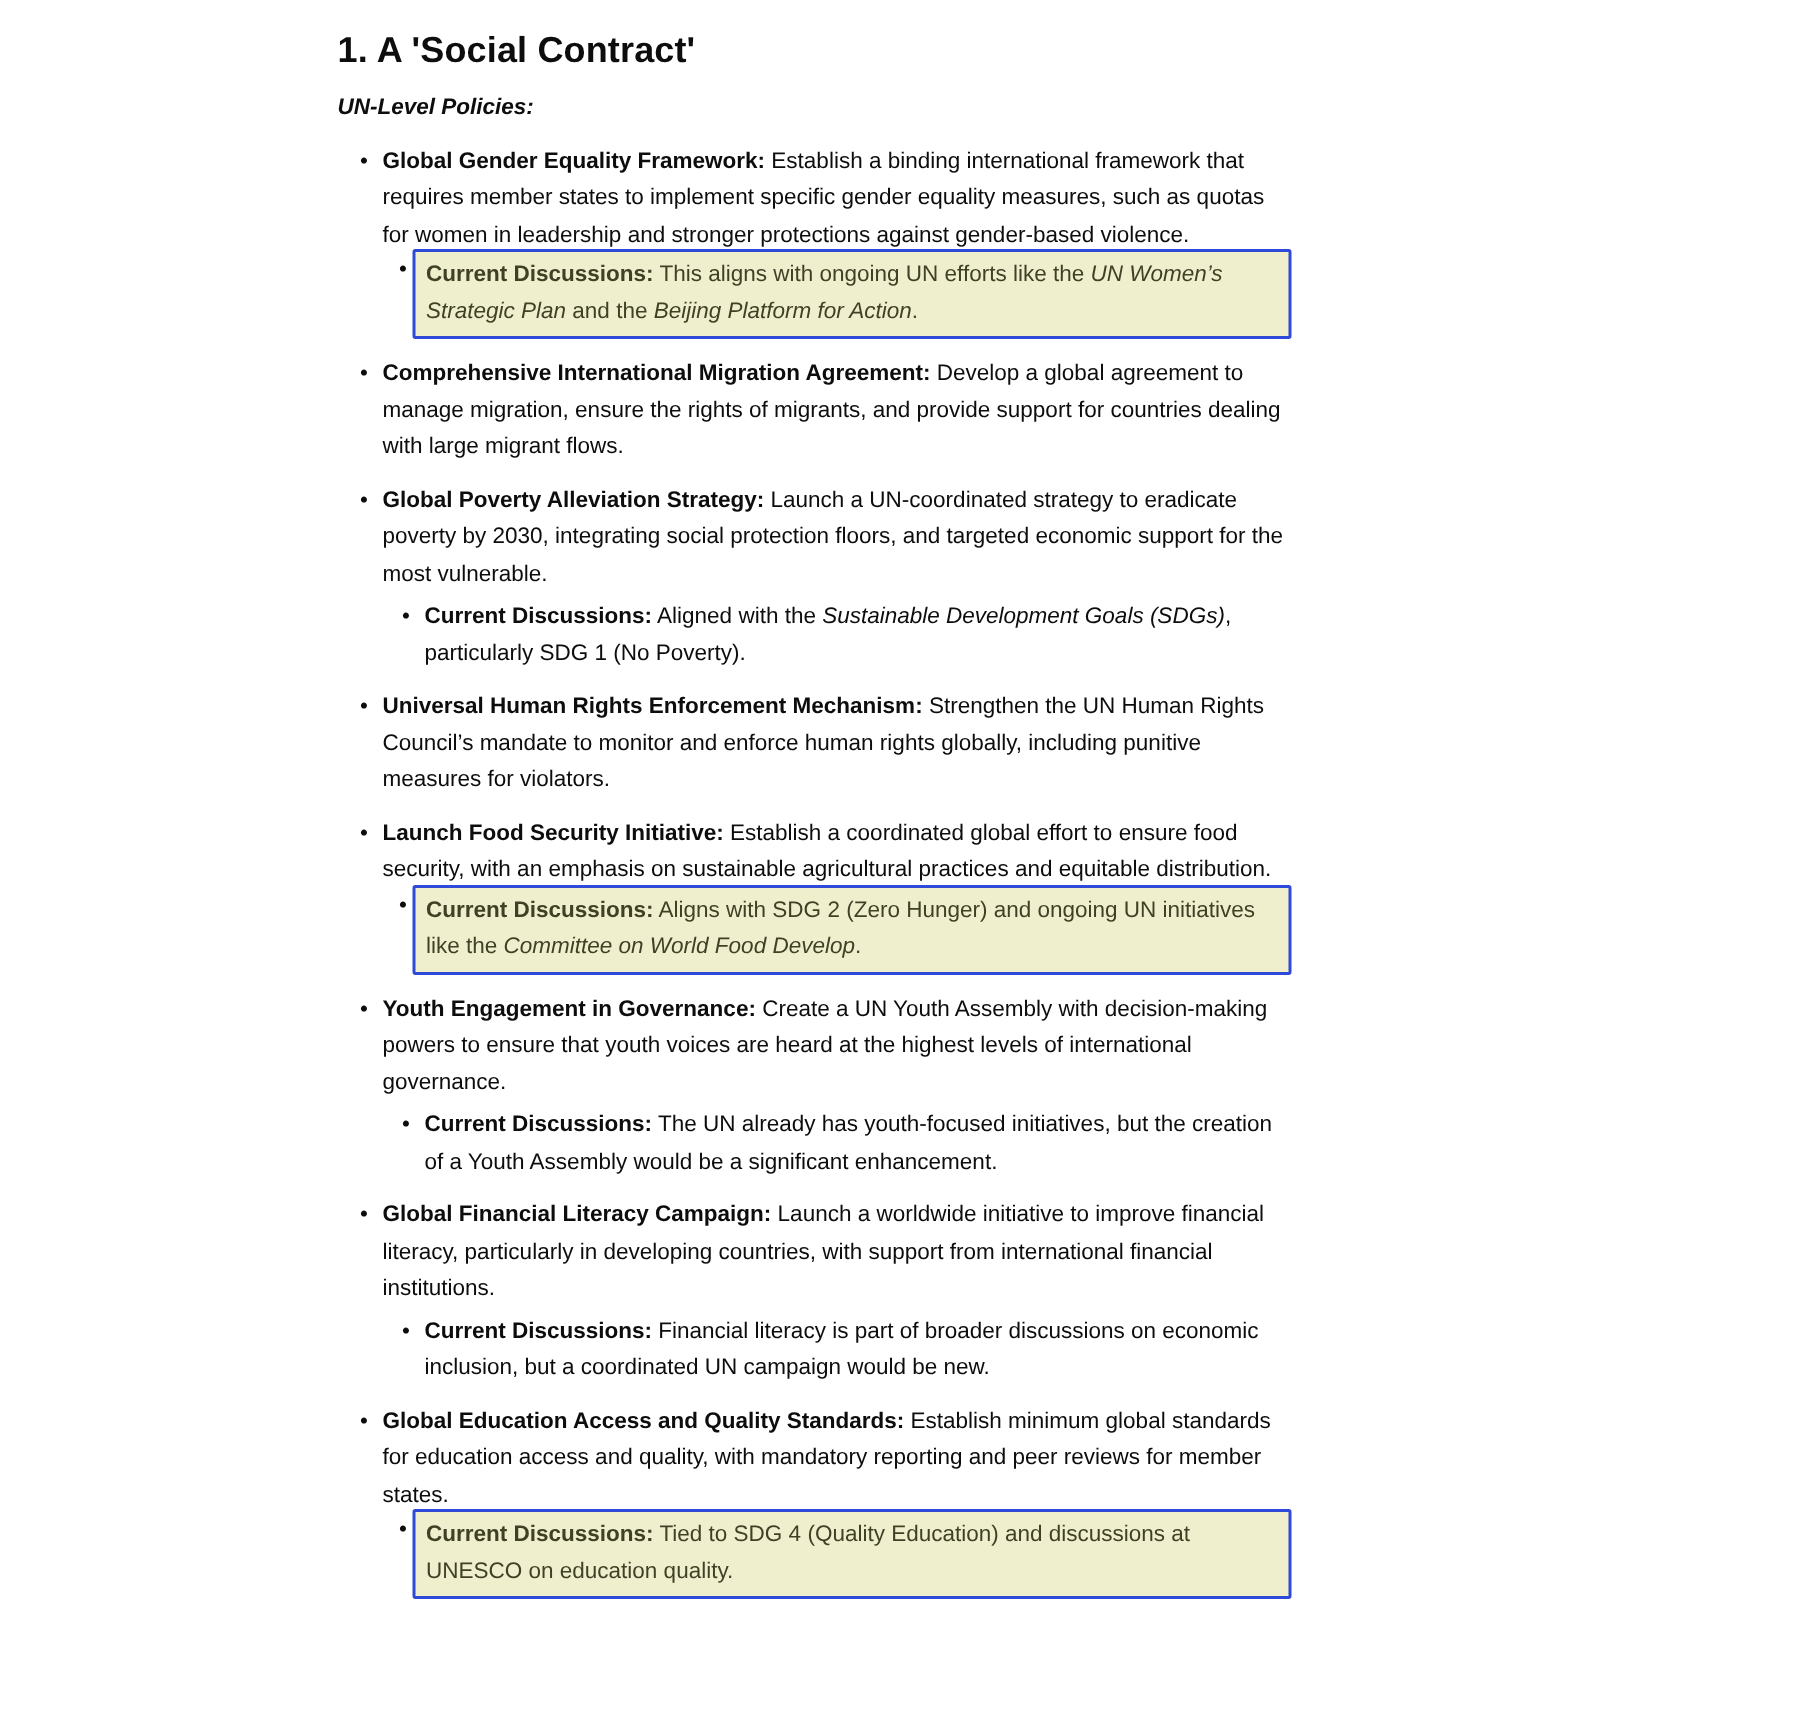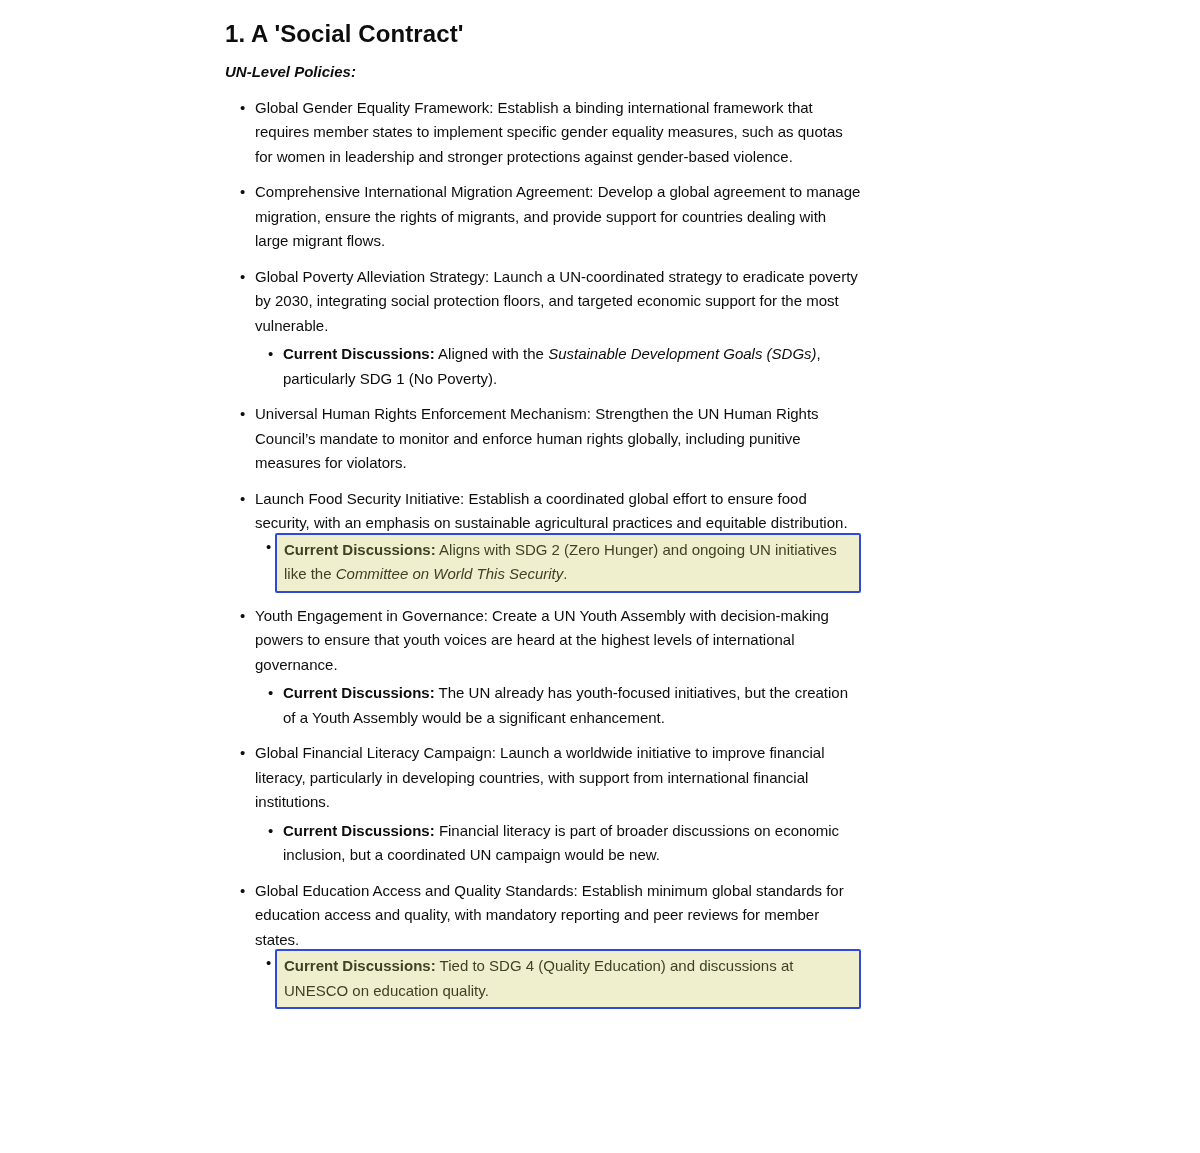--- a/index.html
+++ b/index.html
@@ -35,21 +35,21 @@
   ul.policies{list-style:none;margin:2px 0 0;padding:0;}
   li.policy{
     position:relative;
     padding-left:30px;
     margin-top:11px;
   }
   li.policy::before{
     content:"\2022";
     position:absolute;left:15px;top:0;
   }
-  .policy-title{font-weight:400;}
+  .policy-title{font-weight:700;}
   
   .disc{
     position:relative;
     padding-left:28px;
     margin-top:4px;
   }
   .disc::before{
     content:"\2022";
     position:absolute;left:13px;top:0;
   }
@@ -73,26 +73,28 @@
   .disc-label{font-weight:700;}
   .seg-italic{font-style:italic;}
 </style>
 </head>
 <body>
 
 <div class="content">
   <h1 class="heading">1. A 'Social Contract'</h1>
   <div class="subheading">UN-Level Policies:</div>
   <ul class="policies">
-      <li class="policy"><span class="policy-title">Global Gender Equality Framework:</span><span> Establish a binding international framework that requires member states to implement specific gender equality measures, such as quotas for women in leadership and stronger protections against gender-based violence.</span></li>
+      <li class="policy"><span class="policy-title">Global Gender Equality Framework:</span><span> Establish a binding international framework that requires member states to implement specific gender equality measures, such as quotas for women in leadership and stronger protections against gender-based violence.</span><div class="disc-box-wrap">
+          <div class="disc-box"><span class="disc-label">Current Discussions:</span> <span>This aligns with ongoing UN efforts like the </span><span class="seg-italic">UN Women’s Strategic Plan</span><span> and the </span><span class="seg-italic">Beijing Platform for Action</span><span>.</span></div>
+        </div></li>
       <li class="policy"><span class="policy-title">Comprehensive International Migration Agreement:</span><span> Develop a global agreement to manage migration, ensure the rights of migrants, and provide support for countries dealing with large migrant flows.</span></li>
       <li class="policy"><span class="policy-title">Global Poverty Alleviation Strategy:</span><span> Launch a UN-coordinated strategy to eradicate poverty by 2030, integrating social protection floors, and targeted economic support for the most vulnerable.</span><div class="disc"><span class="disc-label">Current Discussions:</span> <span>Aligned with the </span><span class="seg-italic">Sustainable Development Goals (SDGs)</span><span>, particularly SDG 1 (No Poverty).</span></div></li>
       <li class="policy"><span class="policy-title">Universal Human Rights Enforcement Mechanism:</span><span> Strengthen the UN Human Rights Council’s mandate to monitor and enforce human rights globally, including punitive measures for violators.</span></li>
       <li class="policy"><span class="policy-title">Launch Food Security Initiative:</span><span> Establish a coordinated global effort to ensure food security, with an emphasis on sustainable agricultural practices and equitable distribution.</span><div class="disc-box-wrap">
-          <div class="disc-box"><span class="disc-label">Current Discussions:</span> <span>Aligns with SDG 2 (Zero Hunger) and ongoing UN initiatives like the </span><span class="seg-italic">Committee on World This Security</span><span>.</span></div>
+          <div class="disc-box"><span class="disc-label">Current Discussions:</span> <span>Aligns with SDG 2 (Zero Hunger) and ongoing UN initiatives like the </span><span class="seg-italic">Committee on World Food Develop</span><span>.</span></div>
         </div></li>
       <li class="policy"><span class="policy-title">Youth Engagement in Governance:</span><span> Create a UN Youth Assembly with decision-making powers to ensure that youth voices are heard at the highest levels of international governance.</span><div class="disc"><span class="disc-label">Current Discussions:</span> <span>The UN already has youth-focused initiatives, but the creation of a Youth Assembly would be a significant enhancement.</span></div></li>
       <li class="policy"><span class="policy-title">Global Financial Literacy Campaign:</span><span> Launch a worldwide initiative to improve financial literacy, particularly in developing countries, with support from international financial institutions.</span><div class="disc"><span class="disc-label">Current Discussions:</span> <span>Financial literacy is part of broader discussions on economic inclusion, but a coordinated UN campaign would be new.</span></div></li>
       <li class="policy"><span class="policy-title">Global Education Access and Quality Standards:</span><span> Establish minimum global standards for education access and quality, with mandatory reporting and peer reviews for member states.</span><div class="disc-box-wrap">
           <div class="disc-box"><span class="disc-label">Current Discussions:</span> <span>Tied to SDG 4 (Quality Education) and discussions at UNESCO on education quality.</span></div>
         </div></li>
     </ul>
 
 </div>
 

